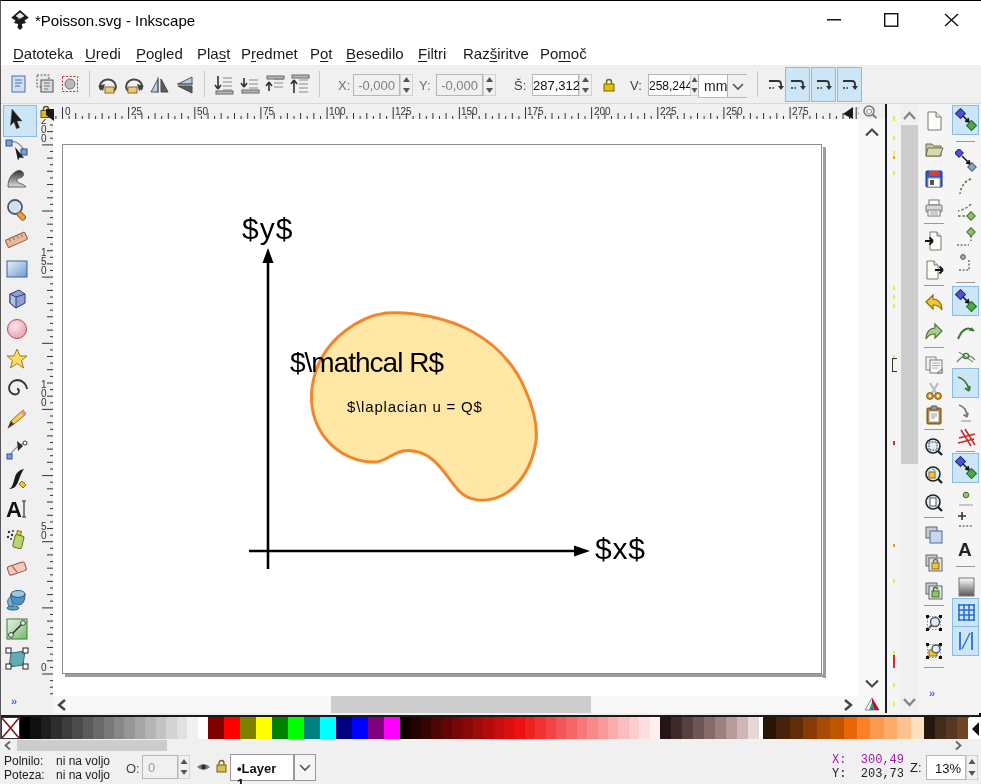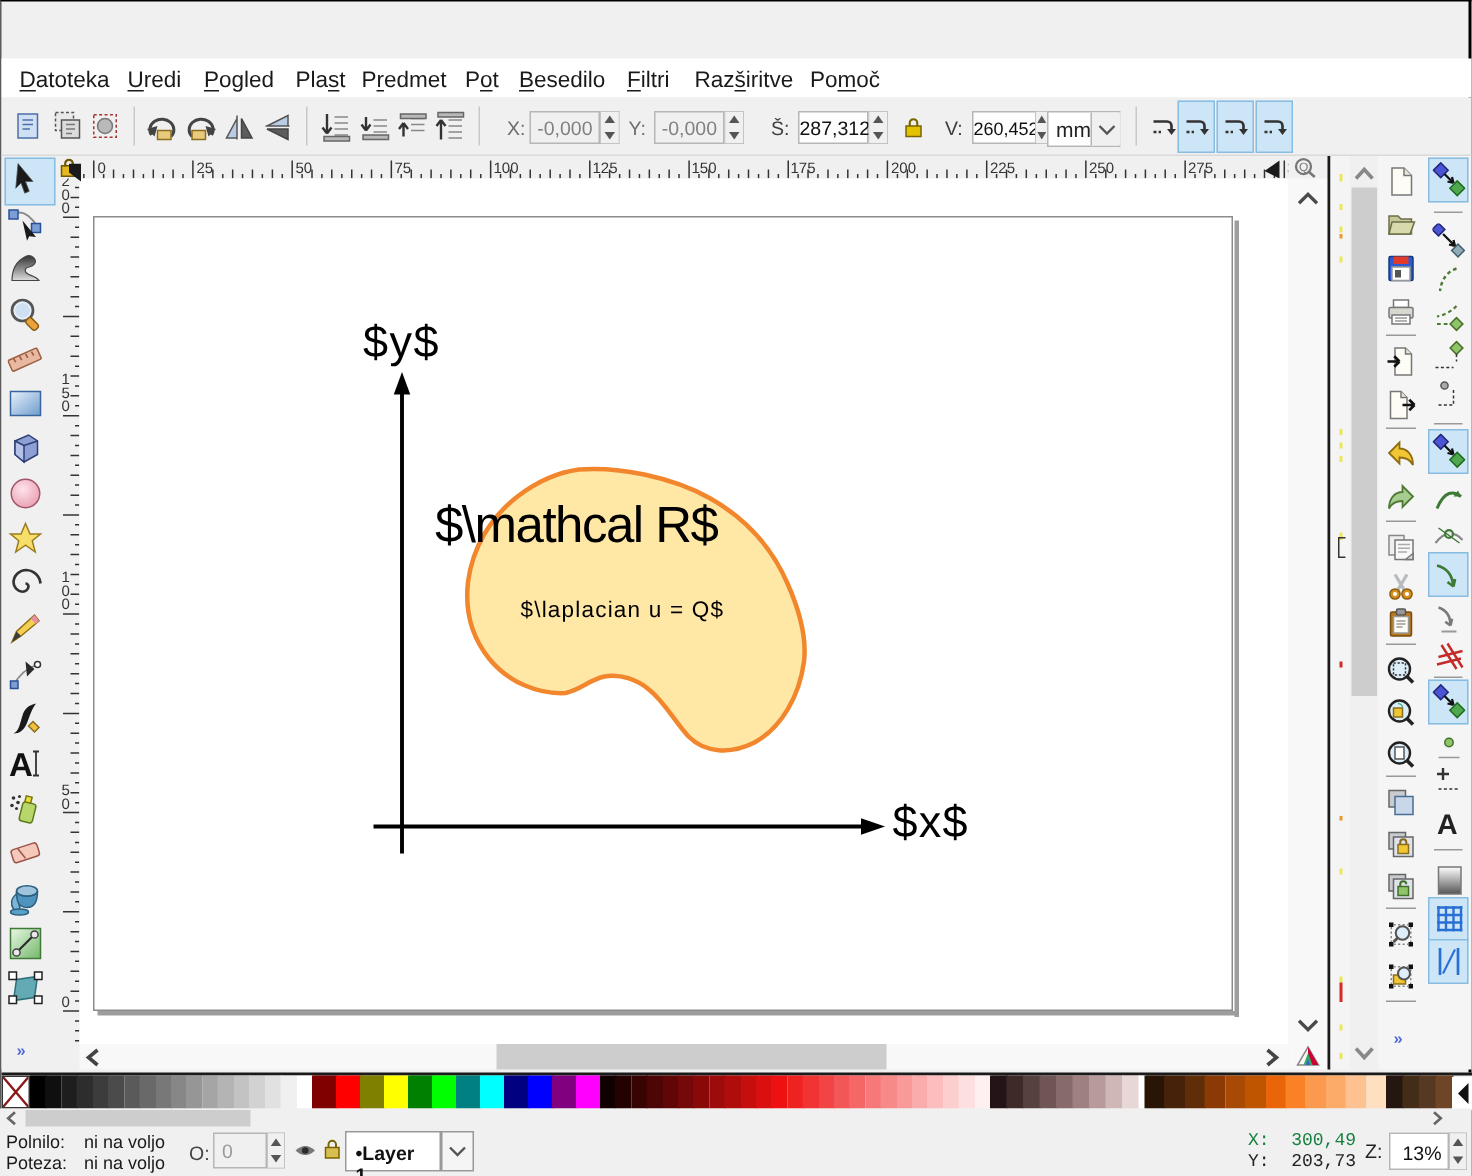--- a/index.html
+++ b/index.html
@@ -52,20 +52,37 @@
 
 #palette { position:absolute; left:0px; top:714px; width:981px; height:25px; background:#f0f0f0; border-top:2px solid #1a1a1a; }
 #palette .sw { position:absolute; top:0px; width:10.4px; height:22px; }
 #palscroll { position:absolute; left:0px; top:739px; width:981px; height:13px; background:#f0f0f0; }
 #palthumb { position:absolute; left:17px; top:1px; width:150px; height:11px; background:#cdcdcd; }
 
 #statusbar { position:absolute; left:0px; top:752px; width:981px; height:32px; background:#f0f0f0; font-size:12px; color:#1a1a1a; }
 </style></head><body>
 <div id="win">
 
+<div id="titlebar">
+ <svg class="abs" style="left:7px;top:8px" width="24" height="22" viewBox="0 0 24 25">
+   <path d="M12 1 L22 10 L17 13 L19 16 L14 17 L15 21 L12 24 L9 21 L10 17 L5 16 L7 13 L2 10 Z" fill="#1a1a1a"></path>
+   <path d="M7 8 L12 4 L17 8 L12 11 Z" fill="#e8e8e8"></path>
+   <path d="M9 9 l2.5 2 l-1.8 1.5 z" fill="#777"></path>
+ </svg>
+ <div id="title-text">*Poisson.svg - Inkscape</div>
+ <svg class="abs" style="left:826px;top:18px" width="14" height="2">
+        <rect width="14" height="1.5" fill="#111"></rect>
+      </svg>
+ <svg class="abs" style="left:883px;top:12px" width="15" height="14">
+        <rect x="0.7" y="0.7" width="13" height="12.5" fill="none" stroke="#111" stroke-width="1.4"></rect>
+      </svg>
+ <svg class="abs" style="left:943px;top:12px" width="15" height="14">
+        <path d="M1 1 L14 13 M14 1 L1 13" stroke="#111" stroke-width="1.4"></path>
+      </svg>
+</div>
 
 <div id="menubar">
       <span style="left:12px"><u>D</u>atoteka</span>
       <span style="left:84px"><u>U</u>redi</span>
       <span style="left:135px"><u>P</u>ogled</span>
       <span style="left:196px">Pla<u>s</u>t</span>
       <span style="left:240px">P<u>r</u>edmet</span>
       <span style="left:309px">P<u>o</u>t</span>
       <span style="left:345px"><u>B</u>esedilo</span>
       <span style="left:417px"><u>F</u>iltri</span>
@@ -146,21 +163,21 @@
       <svg class="spinbtn" style="left:578px" width="13" height="22">
         <rect x="0" y="0" width="13" height="22" fill="#f0f0f0" stroke="#b6b6b6" stroke-width="1"></rect>
         <path d="M6.5 3 l3.5 5 h-7 z" fill="#555"></path>
         <path d="M6.5 19 l3.5 -5 h-7 z" fill="#555"></path>
       </svg>
       <svg class="abs" style="left:602px;top:13px" width="12" height="14">
         <rect x="1" y="6" width="10" height="7" fill="#e3c200" stroke="#7a6300"></rect>
         <path d="M3.5 6 v-2 a2.5 2.5 0 0 1 5 0 v2" fill="none" stroke="#7a6300" stroke-width="1.4"></path>
       </svg>
       <div class="tblab2" style="left:629px">V:</div>
-      <div class="spin en" style="left:647px;width:44px;padding-right:1px;font-size:12px;padding-top:4px">260,452</div>
+      <div class="spin en" style="left:647px;width:44px;padding-right:1px;font-size:12px;padding-top:4px">258,244</div>
       <svg class="spinbtn" style="left:689px" width="9" height="22">
         <rect x="0" y="0" width="9" height="22" fill="#f0f0f0" stroke="#b6b6b6" stroke-width="1"></rect>
         <path d="M4.5 3 l3 5 h-6 z" fill="#555"></path>
         <path d="M4.5 19 l3 -5 h-6 z" fill="#555"></path>
       </svg>
       <div class="abs" style="left:697px;top:9px;width:49px;height:24px;border:1px solid #b6b6b6;background:#fff">
 <div class="abs" style="left:5px;top:3px;font-size:14px;color:#222">mm</div>
 <div class="abs" style="left:28px;top:0px;width:20px;height:22px;background:#f0f0f0;border-left:1px solid #b6b6b6"><svg width="20" height="22">
             <path d="M5 9 l5 5 l5 -5" fill="none" stroke="#555" stroke-width="1.6"></path>
           </svg></div>
@@ -372,21 +389,21 @@
     C 434 384, 417 383, 406 372
     C 396 361, 390 349, 380 341
     C 372 334, 360 330, 350 332
     C 340 334, 334 341, 324 343
     C 306 344, 286 336, 273 320
     C 261 305, 257 287, 259 269
     C 262 246, 274 226, 292 212
     C 305 202, 318 196, 333 194 Z" fill="#ffe7a6" stroke="#f2862d" stroke-width="3"></path>
 </svg>
 <div class="ctext" style="left:189px;top:93px;font-size:30px;letter-spacing:1px">$y$</div>
-<div class="ctext" style="left:237px;top:212px;font-size:34px;letter-spacing:-1px">$\mathcal R$</div>
+<div class="ctext" style="left:237px;top:228px;font-size:28px;letter-spacing:-1px">$\mathcal R$</div>
 <div class="ctext" style="left:294px;top:279px;font-size:15px;letter-spacing:0.8px">$\laplacian u = Q$</div>
 <div class="ctext" style="left:542px;top:413px;font-size:30px;letter-spacing:0.8px">$x$</div>
 </div>
 <div id="vscroll">
 <svg class="abs" style="left:4px;top:7px" width="18" height="12">
         <path d="M3 9.5 L9 3.5 L15 9.5" fill="none" stroke="#4a4a4a" stroke-width="2.2"></path>
       </svg>
 <svg class="abs" style="left:4px;top:559px" width="18" height="12">
         <path d="M3 2.5 L9 8.5 L15 2.5" fill="none" stroke="#4a4a4a" stroke-width="2.2"></path>
       </svg>
@@ -762,21 +779,21 @@
       <circle cx="7.5" cy="7" r="2.2" fill="#2a2a2a"></circle>
     </svg>
 <svg class="abs" style="left:216px;top:7px" width="11" height="14">
       <rect x="1" y="6" width="9" height="7" fill="#d8c050" stroke="#7a6300"></rect>
       <path d="M3 6 v-2 a2.5 2.5 0 0 1 5 0 v2" fill="none" stroke="#7a6300" stroke-width="1.3"></path>
     </svg>
 <div class="abs" style="left:230px;top:2px;width:64px;height:27px;background:#fff;border:1px solid #999;font-size:13px;color:#111;font-weight:bold;padding:6px 16px 0 6px">•Layer 1</div>
 <div class="abs" style="left:294px;top:2px;width:22px;height:27px;background:#f5f5f5;border:1px solid #999"><svg width="20" height="25">
         <path d="M5 10 l5 5 l5 -5" fill="none" stroke="#555" stroke-width="1.6"></path>
       </svg></div>
-<div class="abs" style="left:832px;top:1px;font-size:12px;font-family:'Liberation Mono',monospace;color:#15803d">X:&nbsp;&nbsp;300,49</div>
+<div class="abs" style="left:832px;top:1px;font-size:12px;font-family:'Liberation Mono',monospace;color:#a21caf">X:&nbsp;&nbsp;300,49</div>
 <div class="abs" style="left:832px;top:15px;font-size:12px;font-family:'Liberation Mono',monospace;color:#222">Y:&nbsp;&nbsp;203,73</div>
 <div class="abs" style="left:910px;top:8px;font-size:13px;color:#222">Z:</div>
 <div class="abs" style="left:926px;top:3px;width:40px;height:25px;background:#fff;border:1px solid #b6b6b6;font-size:13px;color:#111;text-align:right;padding:5px 4px 0 0">13%</div>
 <svg class="abs" style="left:966px;top:3px" width="12" height="25">
       <rect width="12" height="25" fill="#f0f0f0" stroke="#b6b6b6"></rect>
       <path d="M6 4 l3.5 5 h-7 z" fill="#555"></path>
       <path d="M6 21 l3.5 -5 h-7 z" fill="#555"></path>
     </svg>
 </div>
 </body></html>

